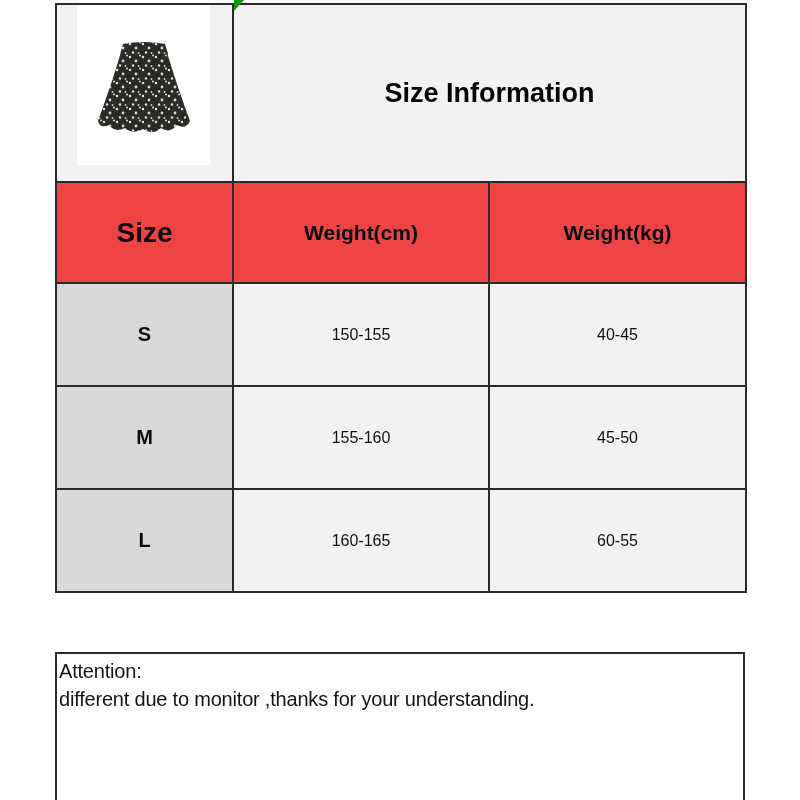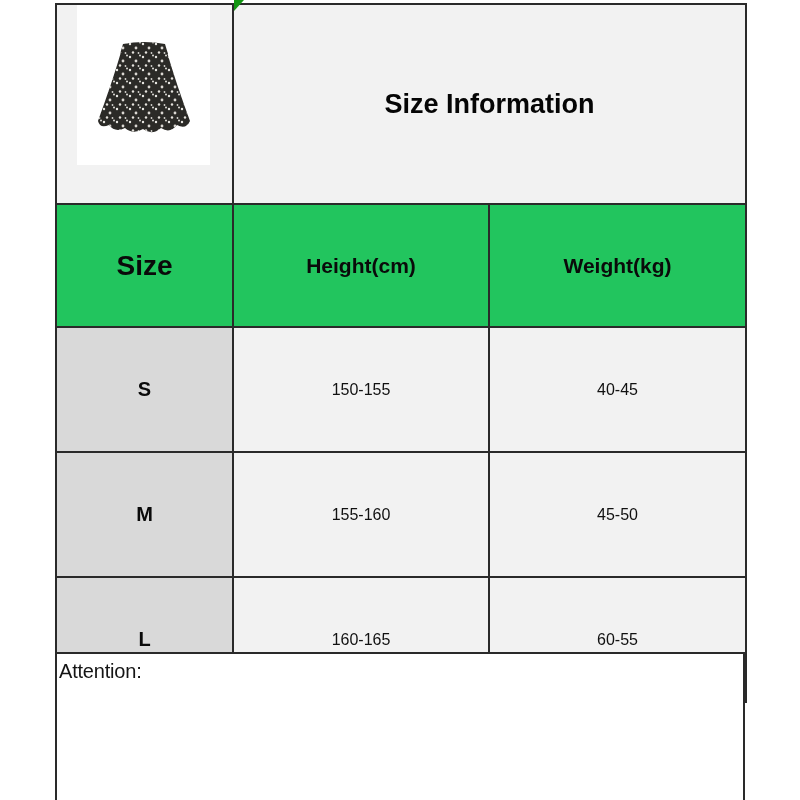--- a/index.html
+++ b/index.html
@@ -11,25 +11,25 @@
   .sheet{position:absolute;left:0;top:0;width:800px;height:800px;}
 
   
   .size-table{
     position:absolute;left:55px;top:3px;width:690px;
     border-collapse:collapse;table-layout:fixed;
   }
   .size-table td{
     border:2px solid #2a2a2a;
     text-align:center;vertical-align:middle;
-    padding:15px;overflow:hidden;
+    padding:4px;overflow:hidden;
   }
   td.photo-cell{background:#f2f2f2;position:relative;height:168px;}
   td.title-cell{background:#f2f2f2;font-weight:bold;font-size:27px;color:#050505;}
-  td.colhead{background:#22c55e;font-weight:bold;font-size:21px;color:#0a0a0a;height:91px;}
+  td.colhead{background:#ef4444;font-weight:bold;font-size:21px;color:#0a0a0a;height:91px;}
   td.colhead.size-head{font-size:28px;}
   td.rowhead{background:#d9d9d9;font-weight:bold;font-size:20px;color:#0a0a0a;}
   td.val{background:#f2f2f2;font-size:16px;color:#111;}
   tr.data-row td{height:93px;}
 
   
   .photo{
     position:absolute;left:20px;top:0;width:133px;height:160px;
     background:#ffffff;
   }
@@ -82,21 +82,21 @@
             <path d="M32,11 Q55,7 78,11 C84,32 93,58 101,80 Q97,89 88,84 Q81,93 72,87 Q63,95 54,88 Q44,94 36,87 Q26,92 20,84 Q11,88 9,80 C17,58 26,32 32,11 Z" fill="#2b2a27"></path>
             <path d="M32,11 Q55,7 78,11 C84,32 93,58 101,80 Q97,89 88,84 Q81,93 72,87 Q63,95 54,88 Q44,94 36,87 Q26,92 20,84 Q11,88 9,80 C17,58 26,32 32,11 Z" fill="url(#speck)"></path>
           </svg>
         </div>
       </td>
       <td class="title-cell" colspan="2">Size Information</td>
     </tr>
 
     <tr>
       <td class="colhead size-head">Size</td>
-      <td class="colhead">Height(cm)</td>
+      <td class="colhead">Weight(cm)</td>
       <td class="colhead">Weight(kg)</td>
     </tr>
 
     <tr class="data-row">
       <td class="rowhead">S</td>
       <td class="val">150-155</td>
       <td class="val">40-45</td>
     </tr>
     <tr class="data-row">
       <td class="rowhead">M</td>
@@ -108,15 +108,16 @@
       <td class="val">160-165</td>
       <td class="val">60-55</td>
     </tr>
   </tbody>
     </table>
 
   <div class="corner-marker"></div>
 
   <div class="attention-box">
     <div class="line">Attention:</div>
+    <div class="line">different due to monitor ,thanks for your understanding.</div>
   </div>
 
 </div>
 
 </body></html>

